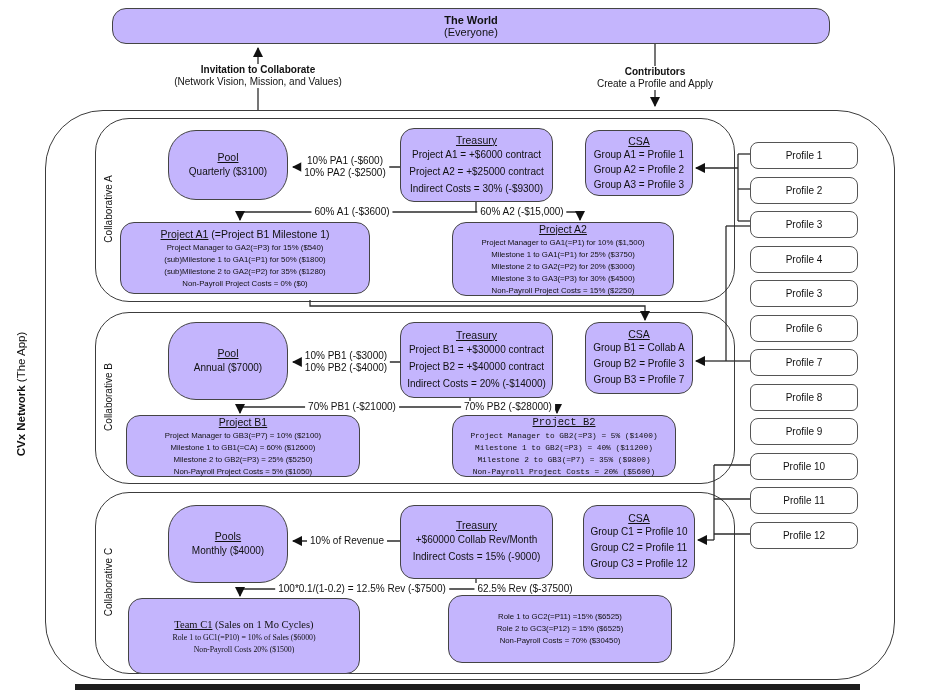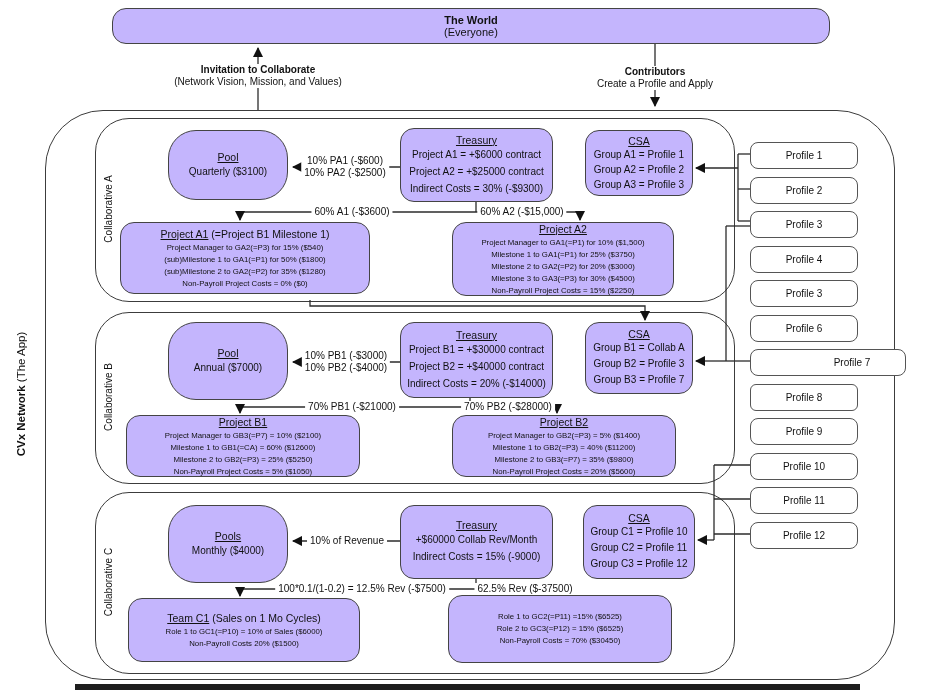--- a/index.html
+++ b/index.html
@@ -121,21 +121,21 @@
 <div class="llab" style="left:352px;top:407px;">70% PB1 (-$21000)</div>
 <div class="llab" style="left:508px;top:407px;">70% PB2 (-$28000)</div>
 
 <div class="box rounded" style="left:126px;top:415px;width:234px;height:62px;">
   <div class="ptitle"><span class="u">Project B1</span><span></span></div>
   <div class="pline">Project Manager to GB3(=P7) = 10% ($2100)</div>
   <div class="pline">Milestone 1 to GB1(=CA) = 60% ($12600)</div>
   <div class="pline">Milestone 2 to GB2(=P3) = 25% ($5250)</div>
   <div class="pline">Non-Payroll Project Costs = 5% ($1050)</div>
 </div>
-<div class="box rounded" style="left:452px;top:415px;width:224px;height:62px;">
+<div class="box rounded" style="left:452px;top:415px;width:224px;height:62px;font-family:Liberation Mono, monospace;">
   <div class="ptitle"><span class="u">Project B2</span><span></span></div>
   <div class="pline">Project Manager to GB2(=P3) = 5% ($1400)</div>
   <div class="pline">Milestone 1 to GB2(=P3) = 40% ($11200)</div>
   <div class="pline">Milestone 2 to GB3(=P7) = 35% ($9800)</div>
   <div class="pline">Non-Payroll Project Costs = 20% ($5600)</div>
 </div>
 
 <div class="box biground" style="left:168px;top:505px;width:120px;height:78px;">
   <div class="head u">Pools</div>
   <div class="bline">Monthly ($4000)</div>
@@ -148,38 +148,38 @@
 <div class="box rounded" style="left:583px;top:505px;width:112px;height:74px;">
   <div class="head u">CSA</div>
   <div class="bline" style="line-height:16px;">Group C1 = Profile 10</div>
   <div class="bline" style="line-height:16px;">Group C2 = Profile 11</div>
   <div class="bline" style="line-height:16px;">Group C3 = Profile 12</div>
 </div>
 <div class="llab" style="left:347px;top:541px;">10% of Revenue</div>
 <div class="llab" style="left:362px;top:589px;">100*0.1/(1-0.2) = 12.5% Rev (-$7500)</div>
 <div class="llab" style="left:525px;top:589px;">62.5% Rev ($-37500)</div>
 
-<div class="box rounded" style="left:128px;top:598px;width:232px;height:64px;">
+<div class="box rounded" style="left:128px;top:598px;width:232px;height:76px;font-family:Liberation Serif, serif;">
   <div class="ptitle"><span class="u">Team C1</span><span> (Sales on 1 Mo Cycles)</span></div>
   <div class="pline">Role 1 to GC1(=P10) = 10% of Sales ($6000)</div>
   <div class="pline">Non-Payroll Costs 20% ($1500)</div>
 </div>
 <div class="box rounded" style="left:448px;top:595px;width:224px;height:68px;">
   <div class="pline">Role 1 to GC2(=P11) =15% ($6525)</div>
   <div class="pline">Role 2 to GC3(=P12) = 15% ($6525)</div>
   <div class="pline">Non-Payroll Costs = 70% ($30450)</div>
 </div>
 
 <div class="profile" style="top:142px;">Profile 1</div>
 <div class="profile" style="top:177px;">Profile 2</div>
 <div class="profile" style="top:211px;">Profile 3</div>
 <div class="profile" style="top:246px;">Profile 4</div>
 <div class="profile" style="top:280px;">Profile 3</div>
 <div class="profile" style="top:315px;">Profile 6</div>
-<div class="profile" style="top:349px;padding-left:48px;">Profile 7</div>
+<div class="profile" style="top:349px;">Profile 7</div>
 <div class="profile" style="top:384px;border-radius:6px;">Profile 8</div>
 <div class="profile" style="top:418px;">Profile 9</div>
 <div class="profile" style="top:453px;">Profile 10</div>
 <div class="profile" style="top:487px;">Profile 11</div>
 <div class="profile" style="top:522px;">Profile 12</div>
 
 <div class="bottombar"></div>
 
 <svg class="wires" width="925" height="690" viewBox="0 0 925 690">
   <defs>

